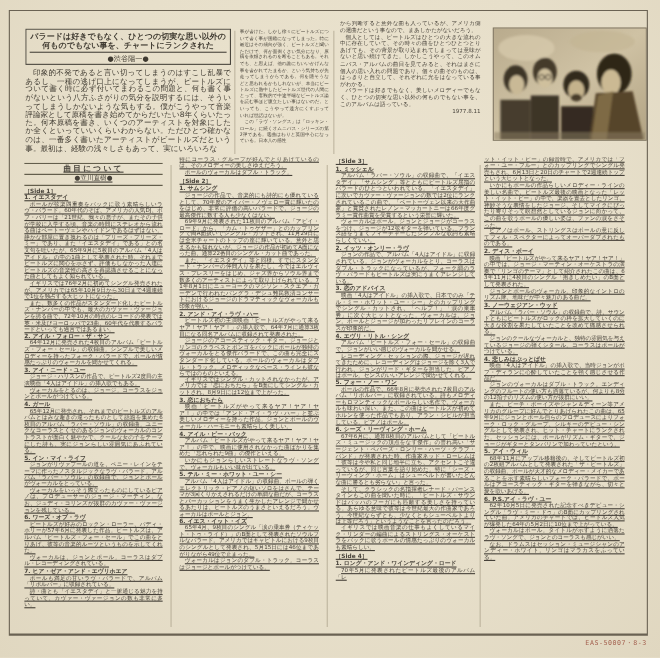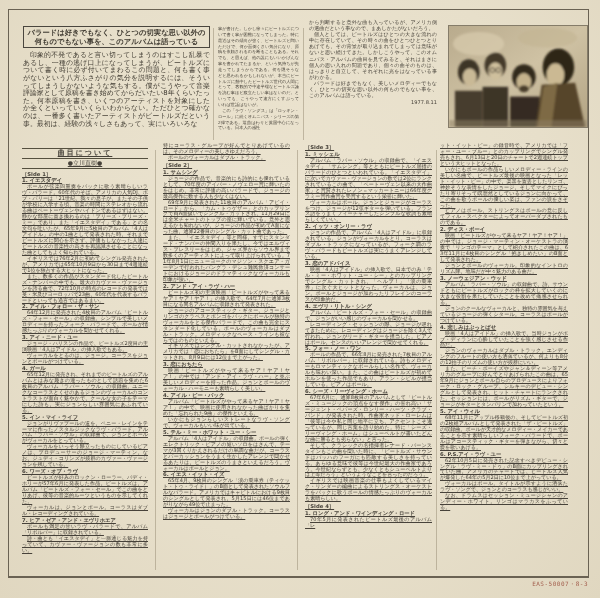--- a/index.html
+++ b/index.html
@@ -43,21 +43,22 @@
 </head>
 <body>
 
 <div id="page">
 
   <div class="frame"></div>
 
   <div class="col" id="intro-a">
     <div id="headline-box">
       <div class="hl">バラードは好きでもなく、ひとつの切実な思い以外の</div>
-      <div class="hl">何ものでもない事を、このアルバムは語っている</div>
+      <div class="hl">何ものでもない事を、チャートにランクされた</div>
+      <div class="hl-author">●渋谷陽一●</div>
     </div>
     <div>
         <div class="blk-p">印象的不発であると言い切ってしまうのはすこし乱暴であるし、一種の逃げ口上になってしまうが、ビートルズについて書く時に必ず付いてまわるこの問題と、何も書く事がないという八方ふさがりの気分を説明するには、そういってしまうしかないような気もする。僕がこうやって音楽評論家として原稿を書き始めてからだいたい8年くらいたった。何本原稿を書き、いくつのアーティストを対象にしたか全くといっていいくらいわからない。ただひとつ確かなのは、一番多く書いたアーティストがビートルズだという事。最初は、経験の浅々しさもあって、実にいろいろな</div>
       </div>
   </div>
 
   <div class="col" id="intro-b">
       <div class="blk-p noindent">事が書けた。しかし徐々にビートルズについて書く事が困難になってしまった。特に最近はその傾向が強く、ビートルズと聞いただけで、何か面倒くさい気分になり、原稿を依頼されるのを断ることもある。それでも、と思えば、他の誰にもいいかげんな事を書かれてたまるか、という気持ちが先走ってしまうからである。何を隠そうなどと思われるかもしれないが、本当にビートルズに熱中したビートルズ世代の人間にとって、客観的で中途半端なビートルズ論を読む事ほど腹立たしい事はないのだ。といっても、こうやって遠方にくすぶっていれば世話はないが。</div>
       <div class="blk-p">この「ラヴ・ソングス」は「ロッキン・ロール」に続くオムニバス・シリーズの第2弾である。選曲はわりと英国中心になっている。日本人の感性</div>
     </div>

